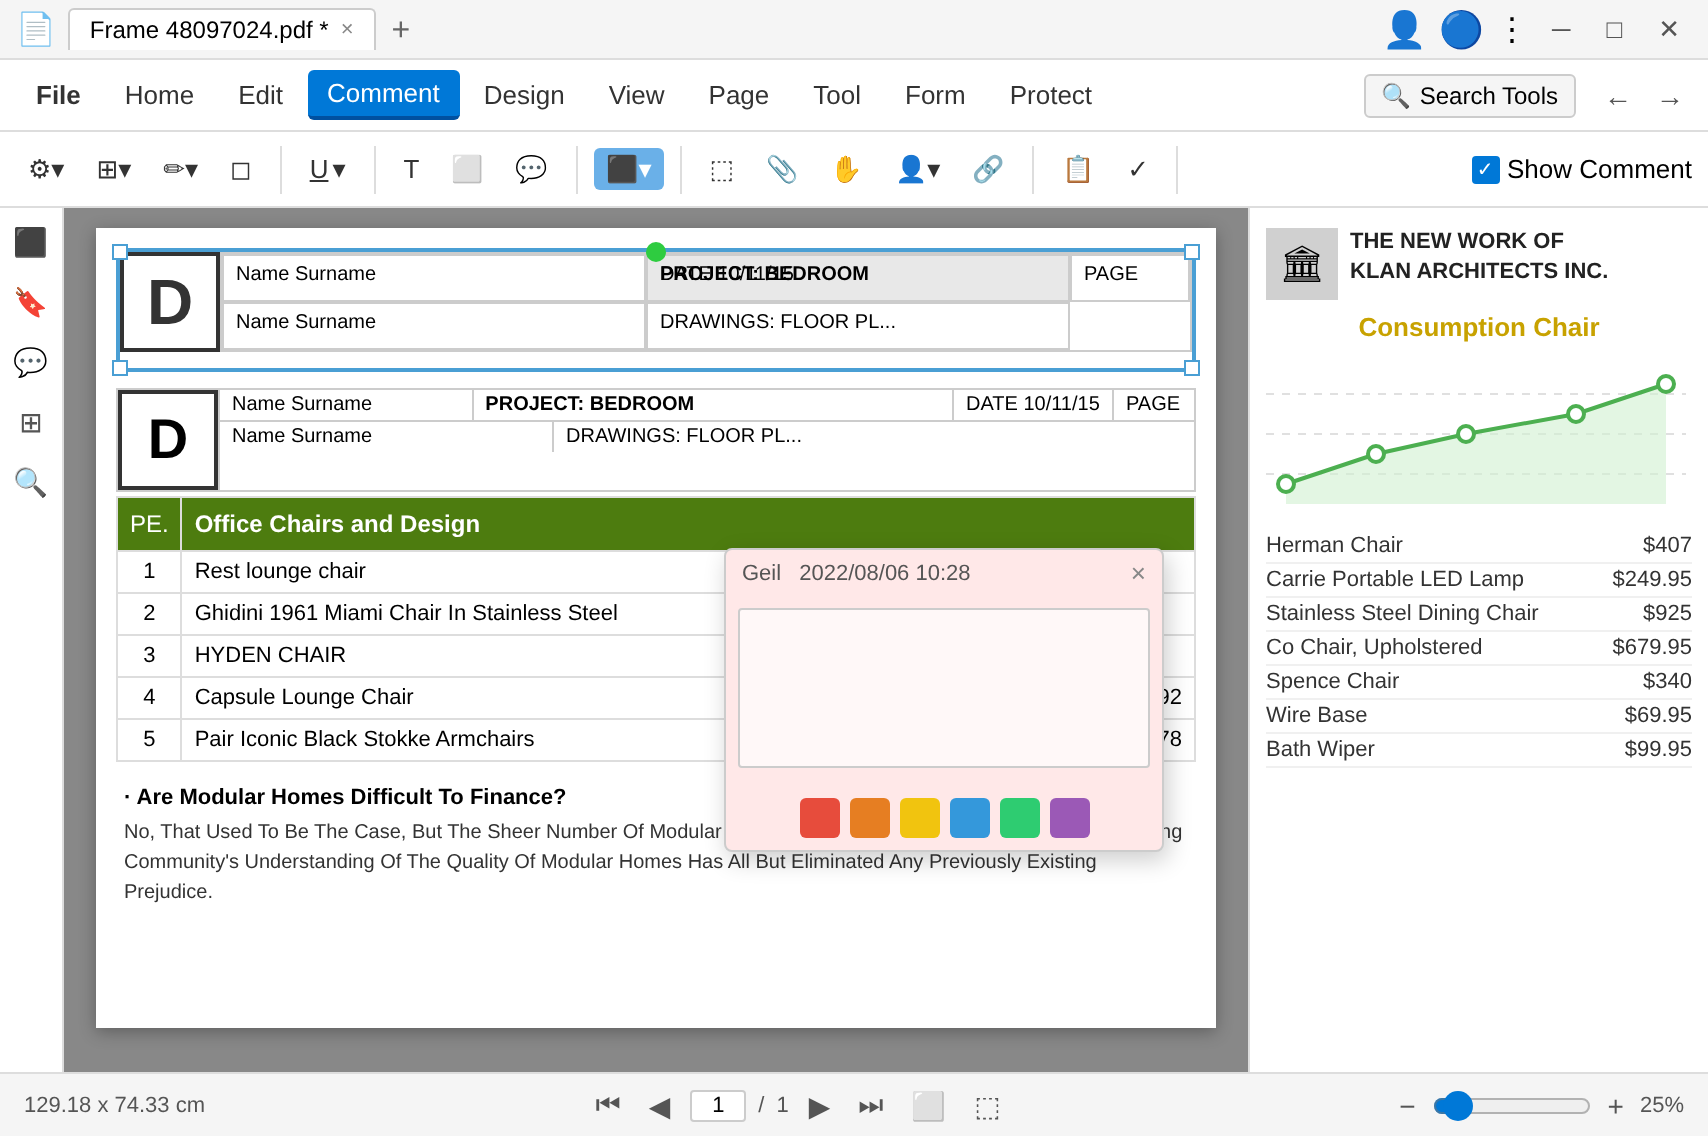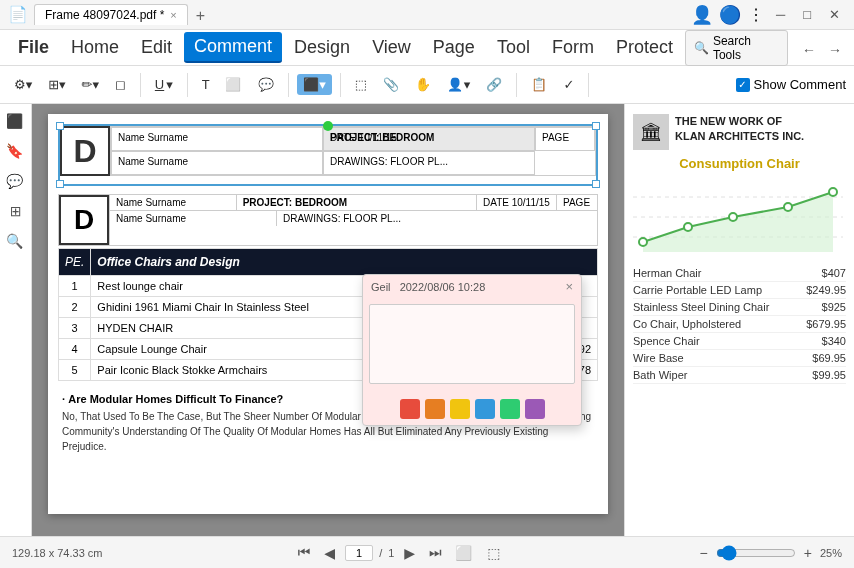--- a/index.html
+++ b/index.html
@@ -16,21 +16,21 @@
     .tab-close { cursor: pointer; color: #888; font-size: 11px; }
     .new-tab { background: none; border: none; font-size: 16px; cursor: pointer; color: #666; padding: 0 4px; }
     .title-bar-right { display: flex; align-items: center; gap: 6px; }
     .win-btn { background: none; border: none; cursor: pointer; font-size: 13px; color: #555; padding: 2px 6px; }
 
     
     .menu-bar {
       display: flex; align-items: center; background: #fff; height: 36px;
       border-bottom: 1px solid #ddd; padding: 0 8px; gap: 2px;
     }
-    .menu-item { padding: 4px 10px; font-size: 18px; cursor: pointer; border-radius: 3px; color: #333; }
+    .menu-item { padding: 4px 10px; font-size: 13px; cursor: pointer; border-radius: 3px; color: #333; }
     .menu-item.active { background: #0078d7; color: white; border-bottom: 2px solid #0050a0; }
     .menu-file { font-weight: bold; }
     .menu-search { margin-left: auto; display: flex; align-items: center; gap: 4px; background: #f5f5f5; border: 1px solid #ccc; border-radius: 3px; padding: 3px 8px; font-size: 12px; }
 
     
     .toolbar {
       display: flex; align-items: center; background: #fff; height: 38px;
       border-bottom: 1px solid #ddd; padding: 0 8px; gap: 4px;
     }
     .toolbar-btn { padding: 3px 6px; border: none; background: none; cursor: pointer; font-size: 13px; border-radius: 3px; color: #333; display: flex; align-items: center; gap: 2px; }
@@ -70,21 +70,21 @@
 
     
     .doc-header { display: flex; margin-bottom: 8px; }
     .doc-logo { width: 50px; height: 50px; border: 2px solid #333; display: flex; align-items: center; justify-content: center; font-size: 32px; font-weight: bold; color: #333; flex-shrink: 0; }
     .doc-header-right { flex: 1; display: grid; grid-template-columns: 1fr 1fr 60px; border: 1px solid #ccc; font-size: 10px; }
     .doc-cell { border: 1px solid #ccc; padding: 4px 6px; }
 
     
     .items-table { width: 100%; border-collapse: collapse; font-size: 11px; }
     .items-table th, .items-table td { border: 1px solid #ddd; padding: 4px 6px; }
-    .items-table .header-row { background: #0f172a; color: white; font-size: 12px; font-style: italic; }
+    .items-table .header-row { background: #4d7c0f; color: white; font-size: 12px; }
     .items-table .num-col { width: 30px; text-align: center; }
 
     
     .chart-area { padding: 0 8px; margin-bottom: 8px; }
 
     
     .price-list { padding: 0 8px; font-size: 11px; }
     .price-row { display: flex; justify-content: space-between; padding: 2px 0; border-bottom: 1px solid #f0f0f0; }
     .price-name { color: #333; }
     .price-val { color: #333; font-weight: 500; }

